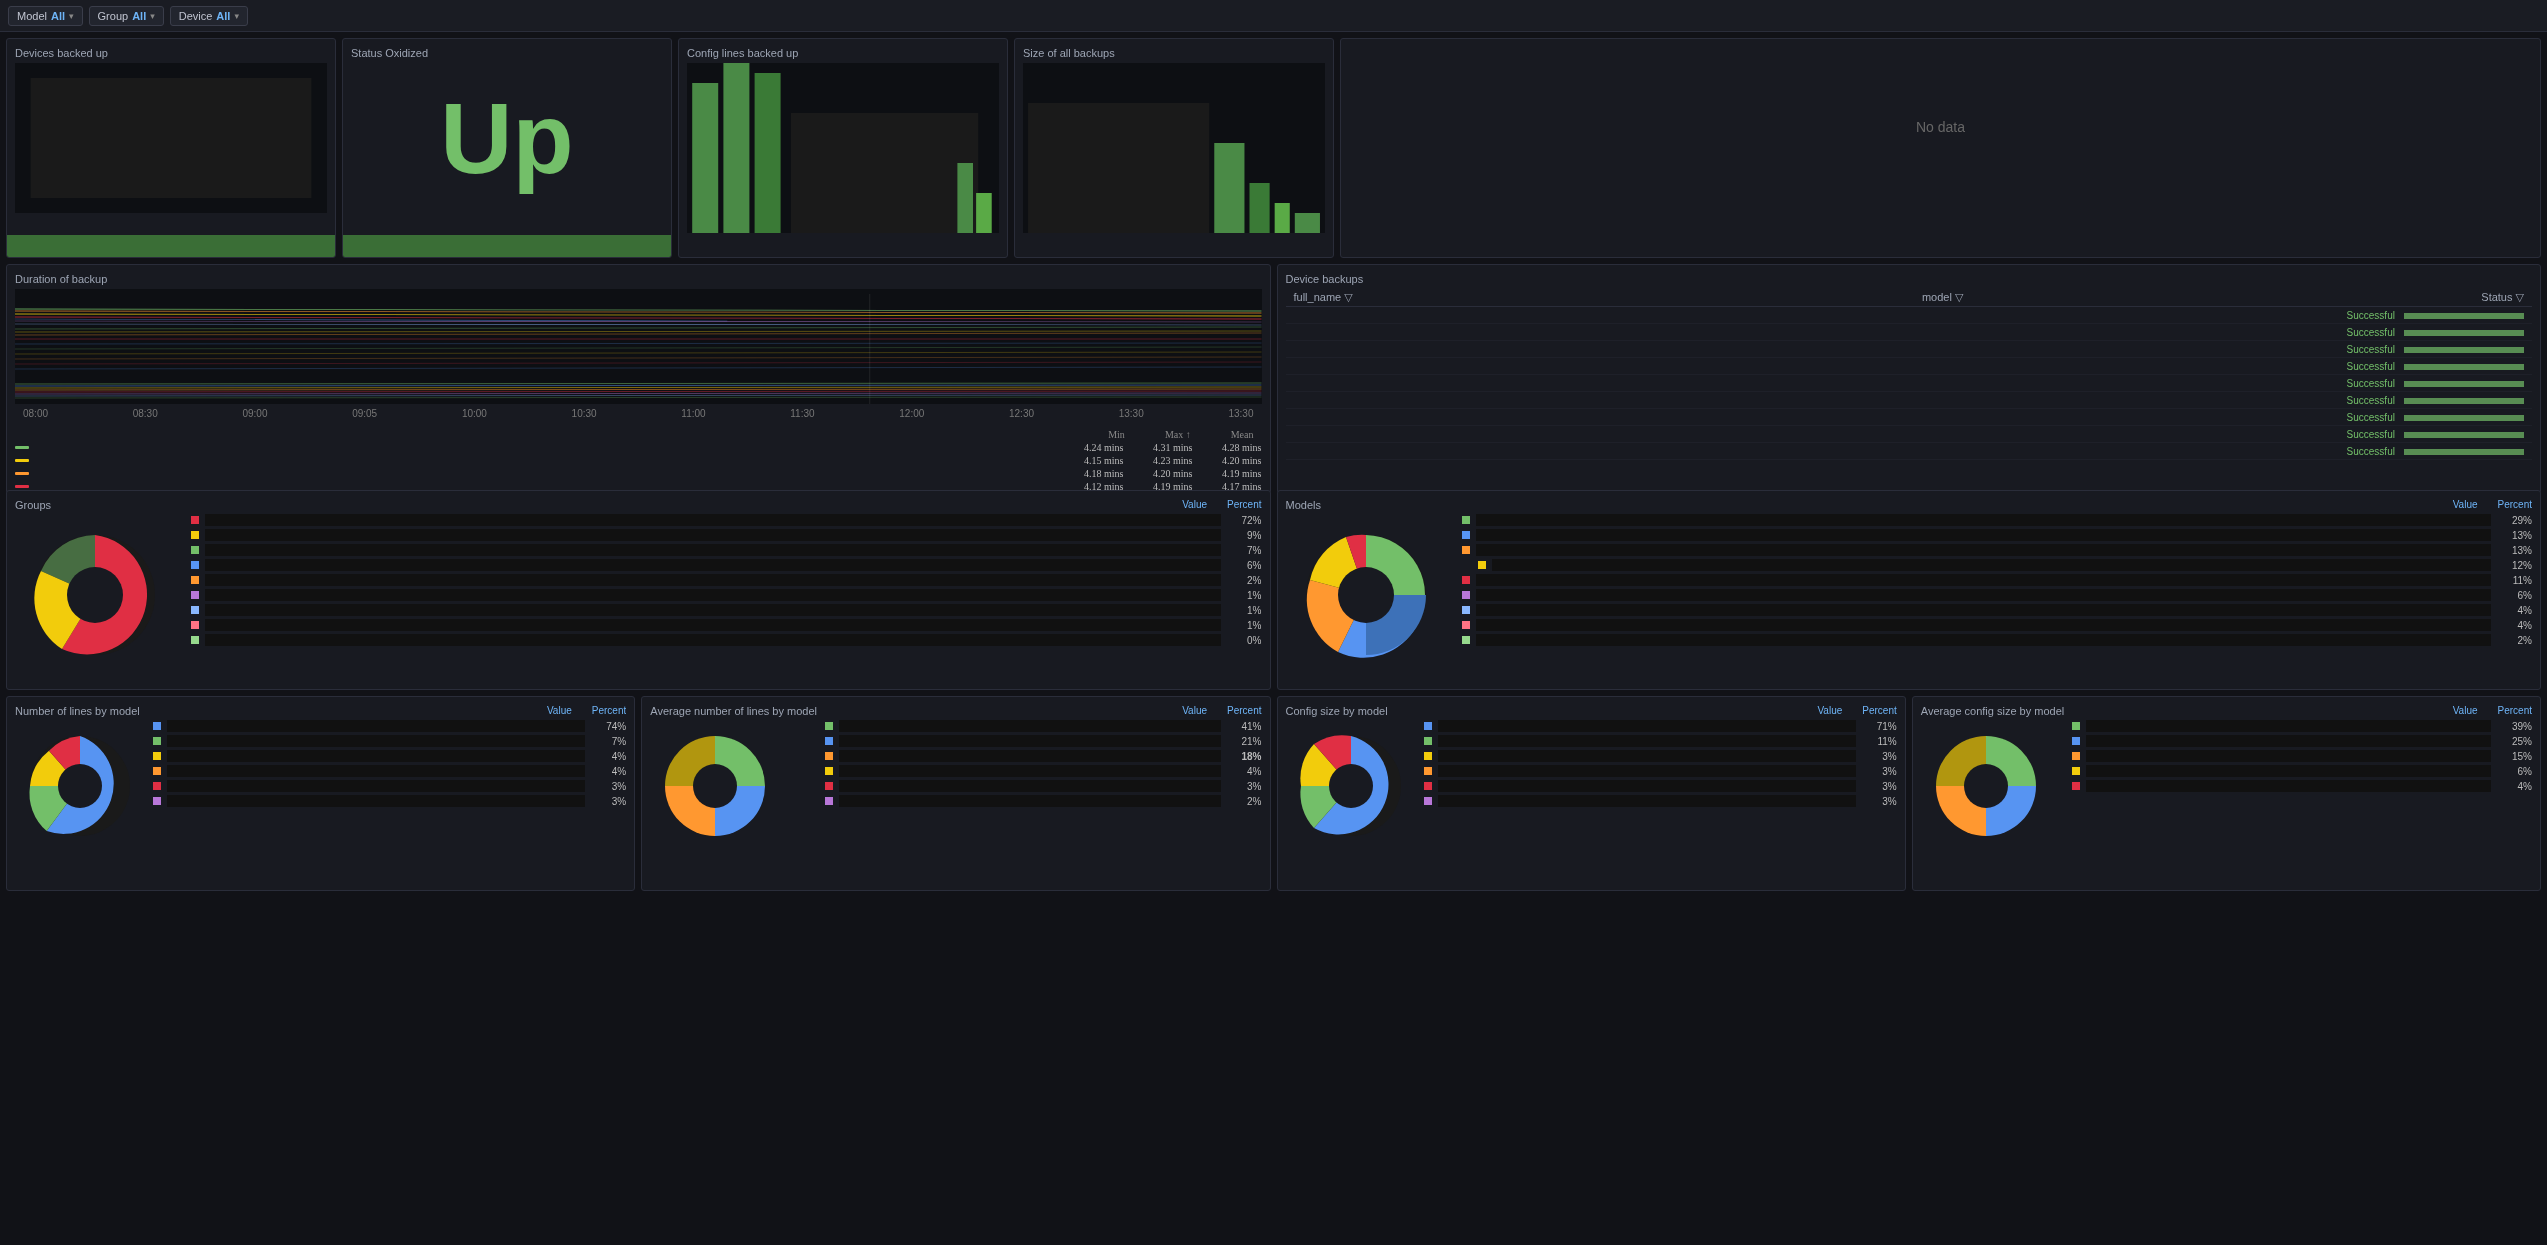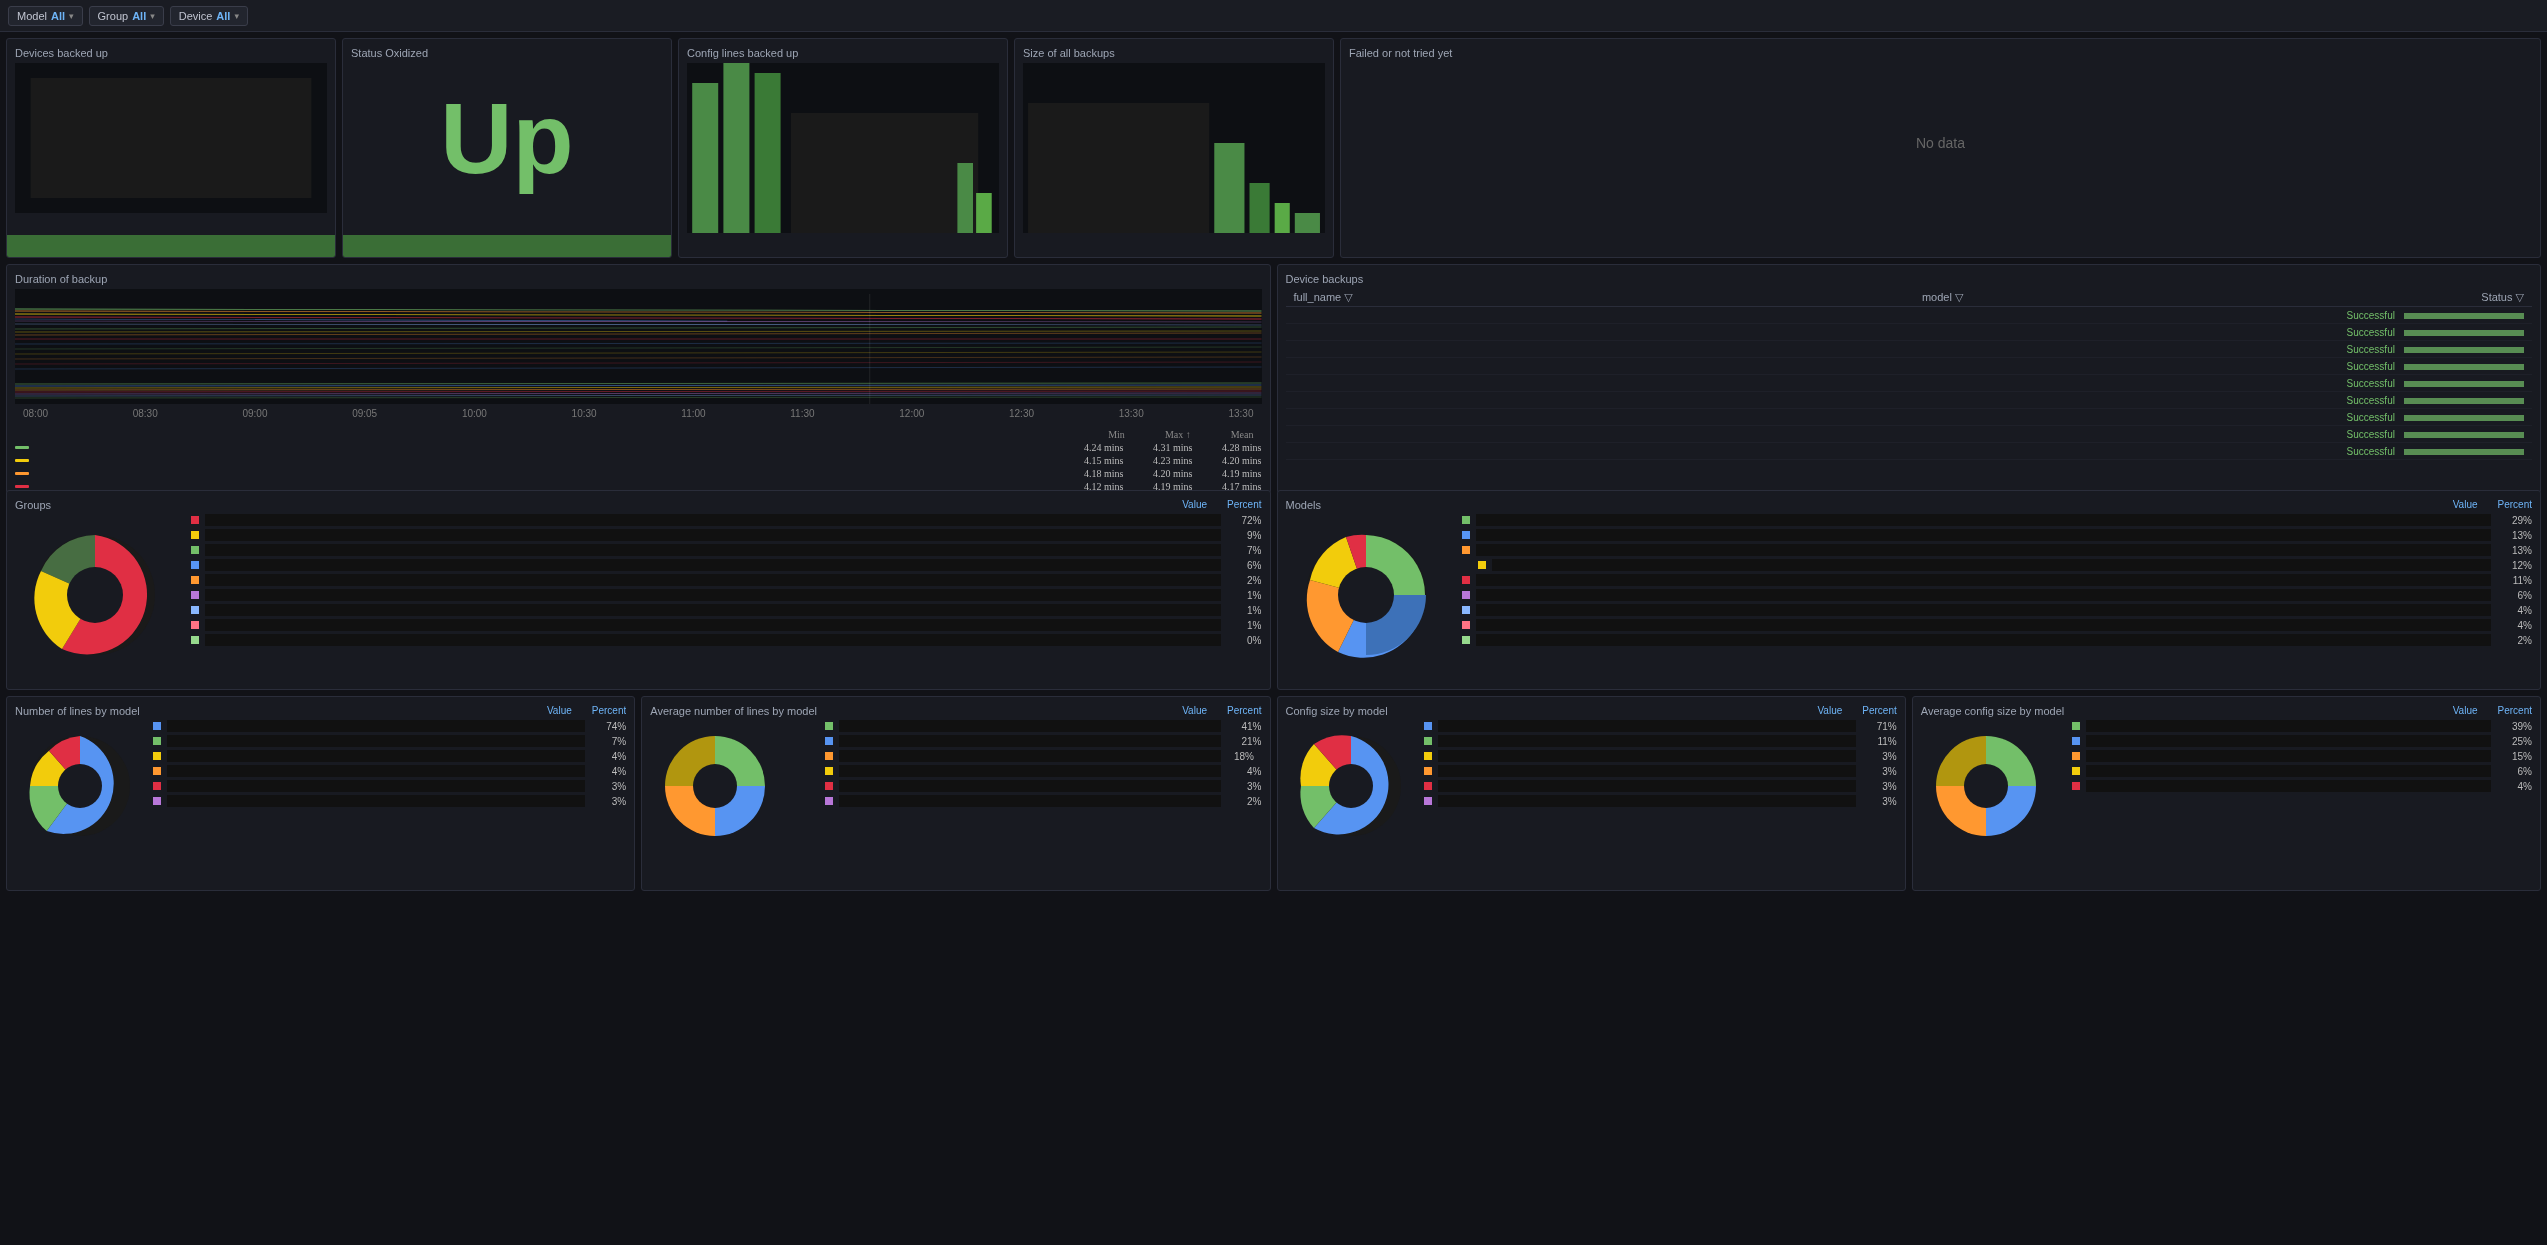--- a/index.html
+++ b/index.html
@@ -282,21 +282,20 @@
           <rect x="5" y="40" width="180" height="130" fill="#1a1a1a"></rect>
           <rect x="190" y="80" width="30" height="90" fill="#4a8a46"></rect>
           <rect x="225" y="120" width="20" height="50" fill="#3a7a36"></rect>
           <rect x="250" y="140" width="15" height="30" fill="#5aaa46"></rect>
           <rect x="270" y="150" width="25" height="20" fill="#4a8a46"></rect>
         </svg>
       </div>
     </div>
 
     <div class="panel">
-      <div class="panel-title">Failed or not tried yet</div>
       <div class="no-data-text">No data</div>
     </div>
 
   </div>
 
   <div class="row-mid">
 
     <div class="panel" style="height:230px;">
       <div class="panel-title">Duration of backup</div>
       <div style="display:flex; position:relative; height:115px; margin-top:4px;">
@@ -715,21 +714,21 @@
       <span style="margin-left:auto; min-width:35px; text-align:right;">41%</span>
     </div>
             <div style="display: flex; align-items: center; gap: 6px; margin-bottom: 3px; font-size: 10px; color: rgb(187, 187, 187);">
       <span style="display:inline-block;width:8px;height:8px;background:#5794f2;flex-shrink:0;"></span>
       <span style="flex:1; overflow:hidden; background:#111; height:12px;"></span>
       <span style="margin-left:auto; min-width:35px; text-align:right;">21%</span>
     </div>
             <div style="display: flex; align-items: center; gap: 6px; margin-bottom: 3px; font-size: 10px; color: rgb(187, 187, 187);">
       <span style="display:inline-block;width:8px;height:8px;background:#ff9830;flex-shrink:0;"></span>
       <span style="flex:1; overflow:hidden; background:#111; height:12px;"></span>
-      <span style="margin-left:auto; min-width:35px; text-align:center;">18%</span>
+      <span style="margin-left:auto; min-width:35px; text-align:right;font-weight:bold;">18%</span>
     </div>
             <div style="display: flex; align-items: center; gap: 6px; margin-bottom: 3px; font-size: 10px; color: rgb(187, 187, 187);">
       <span style="display:inline-block;width:8px;height:8px;background:#f2cc0c;flex-shrink:0;"></span>
       <span style="flex:1; overflow:hidden; background:#111; height:12px;"></span>
       <span style="margin-left:auto; min-width:35px; text-align:right;">4%</span>
     </div>
             <div style="display: flex; align-items: center; gap: 6px; margin-bottom: 3px; font-size: 10px; color: rgb(187, 187, 187);">
       <span style="display:inline-block;width:8px;height:8px;background:#e02f44;flex-shrink:0;"></span>
       <span style="flex:1; overflow:hidden; background:#111; height:12px;"></span>
       <span style="margin-left:auto; min-width:35px; text-align:right;">3%</span>

